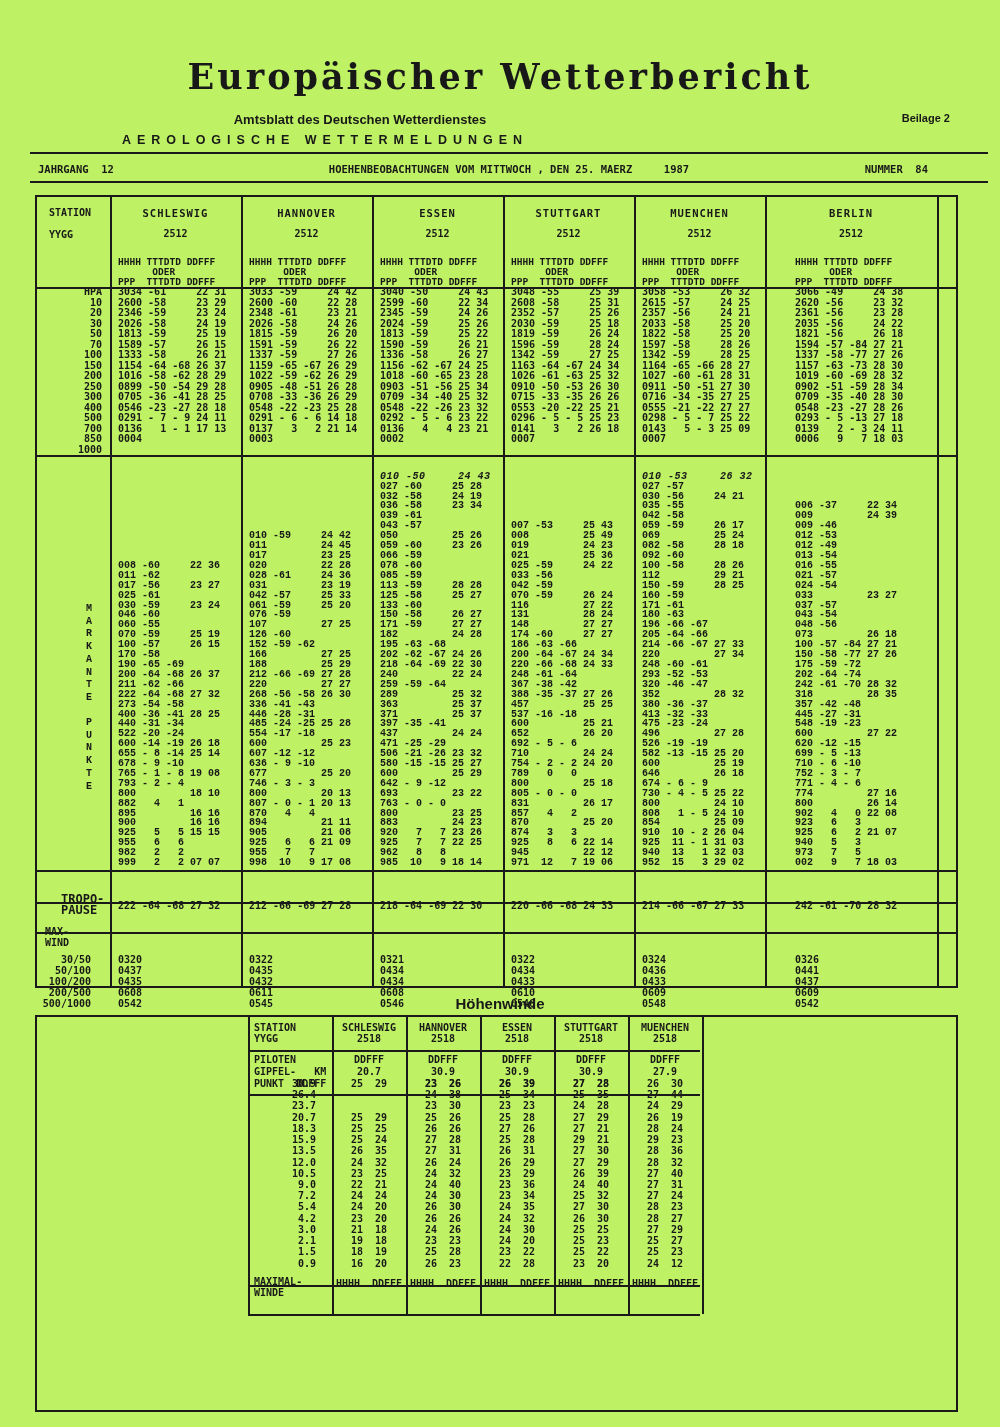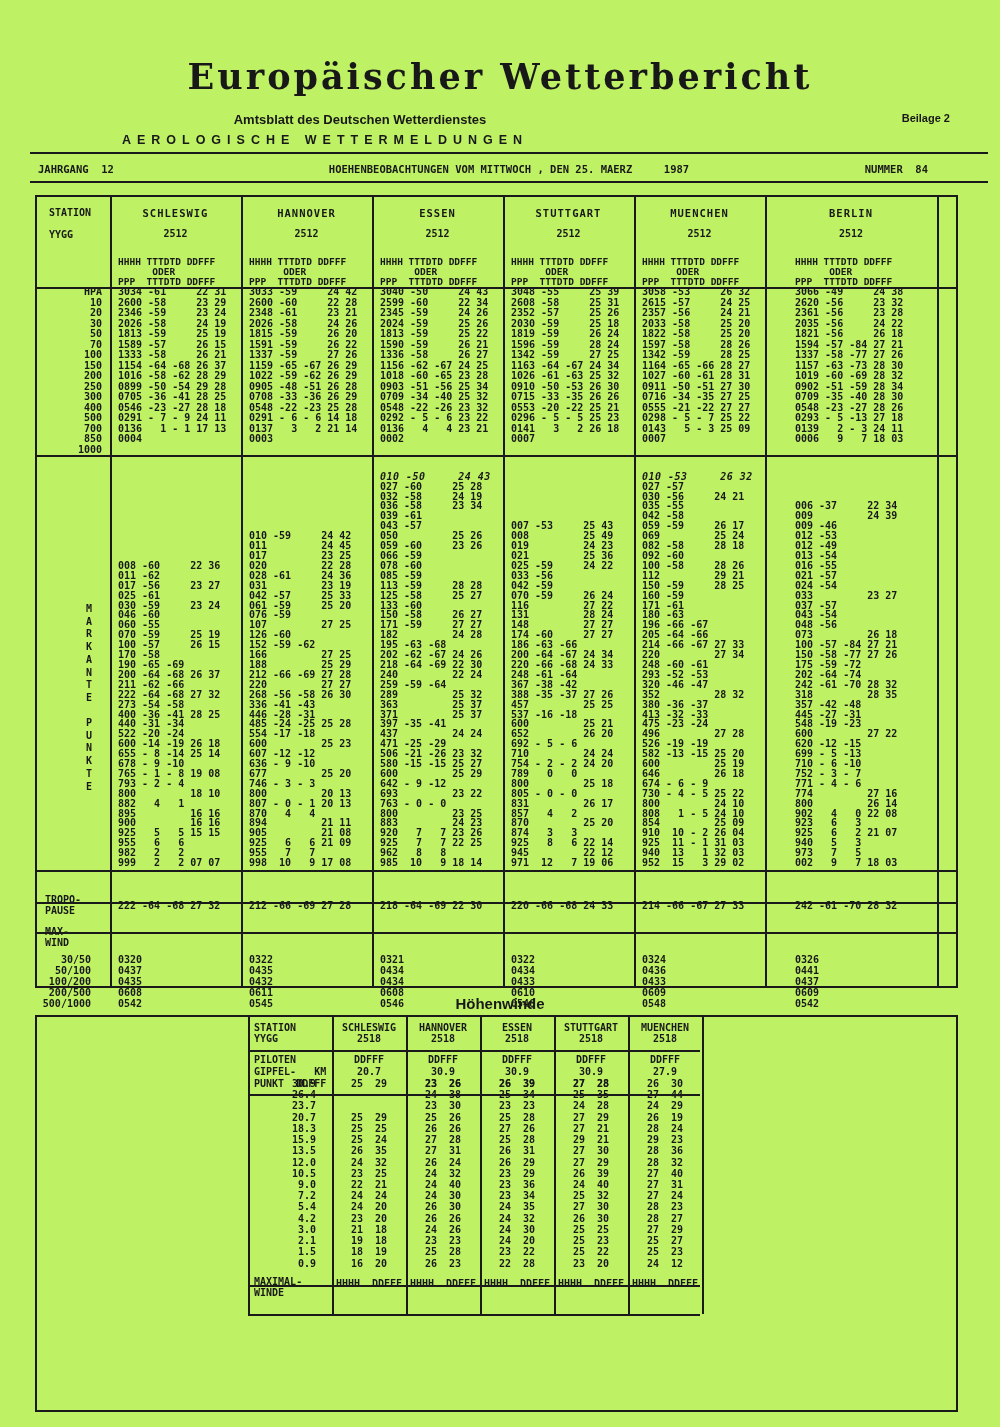--- a/index.html
+++ b/index.html
@@ -23,42 +23,42 @@
   #maintable{position:absolute;left:35px;top:195px;width:923px;height:793px;box-sizing:border-box;
              border:2px solid #1a1a1a;}
   .vline{position:absolute;top:0;bottom:0;width:2px;background:#1a1a1a;}
   .hline{position:absolute;left:0;right:0;height:2px;background:#1a1a1a;}
   .col{position:absolute;top:0;height:100%;box-sizing:border-box;}
   .sec{box-sizing:border-box;overflow:visible;}
   .sec-head{height:60px;padding-top:10px;}
   .sec-sub{height:30px;}
   .sec-std{height:188px;}
   .sec-mark{height:415px;display:flex;flex-direction:column;justify-content:flex-end;
-            padding-bottom:22px;position:relative;}
+            padding-bottom:22px;position:relative;font-family:Liberation Mono, monospace;}
   .sec-tropo{height:32px;display:flex;align-items:center;}
   .sec-mwh{height:30px;padding:4px 15px 0 8px;font-size:10px;font-weight:700;line-height:11px;}
   .sec-mw{height:58px;padding-top:2px;}
   .r{font-size:10px;font-weight:700;white-space:pre;line-height:10.5px;}
   .subr{font-size:9.5px;line-height:10px;}
   .sec-mark .r{line-height:9.9px;}
   .sec-mw .r{line-height:11px;}
   .scol .r{padding-left:8px;}
   .scol.berlin .r{padding-left:30px;}
   .sname{text-align:center;font-size:10.5px;font-weight:700;letter-spacing:1px;}
   .syygg{text-align:center;margin-top:9px;font-size:10px;font-weight:700;}
   .hw{font-weight:900;font-style:italic;letter-spacing:.5px;}
   .labelcol .sec-head{padding-left:12px;}
   .ll{font-size:10px;font-weight:700;line-height:11px;}
   .yl{margin-top:11px;}
   .lvl div{line-height:10.5px;font-size:10px;font-weight:700;text-align:right;padding-right:8px;}
   .vstack{position:absolute;right:14px;width:14px;text-align:center;font-size:10px;font-weight:700;
           line-height:12.7px;}
   .vs1{top:128px;}
   .vs2{top:242px;}
-  .lc-tropo{height:32px;padding:4px 0 0 8px;font-size:10px;font-weight:700;line-height:11px;}
+  .lc-tropo{height:32px;padding:4px 0 0 24px;font-size:12px;font-weight:700;line-height:11px;}
   .mwlbl div{line-height:11px;font-size:10px;font-weight:700;text-align:right;padding-right:19px;}
   
   .hwtitle{position:absolute;top:995px;left:0;width:100%;text-align:center;
            font-family:"Liberation Sans",sans-serif;font-size:15px;font-weight:700;}
   #hw{position:absolute;left:35px;top:1015px;width:923px;height:397px;box-sizing:border-box;
       border:2px solid #1a1a1a;}
   #hw .vline{bottom:auto;height:297px;}
   .hcol{position:absolute;top:0;font-size:10px;font-weight:700;box-sizing:border-box;}
   .hsec{box-sizing:border-box;}
   .hsec-head{height:33px;padding-top:5px;line-height:11px;}

